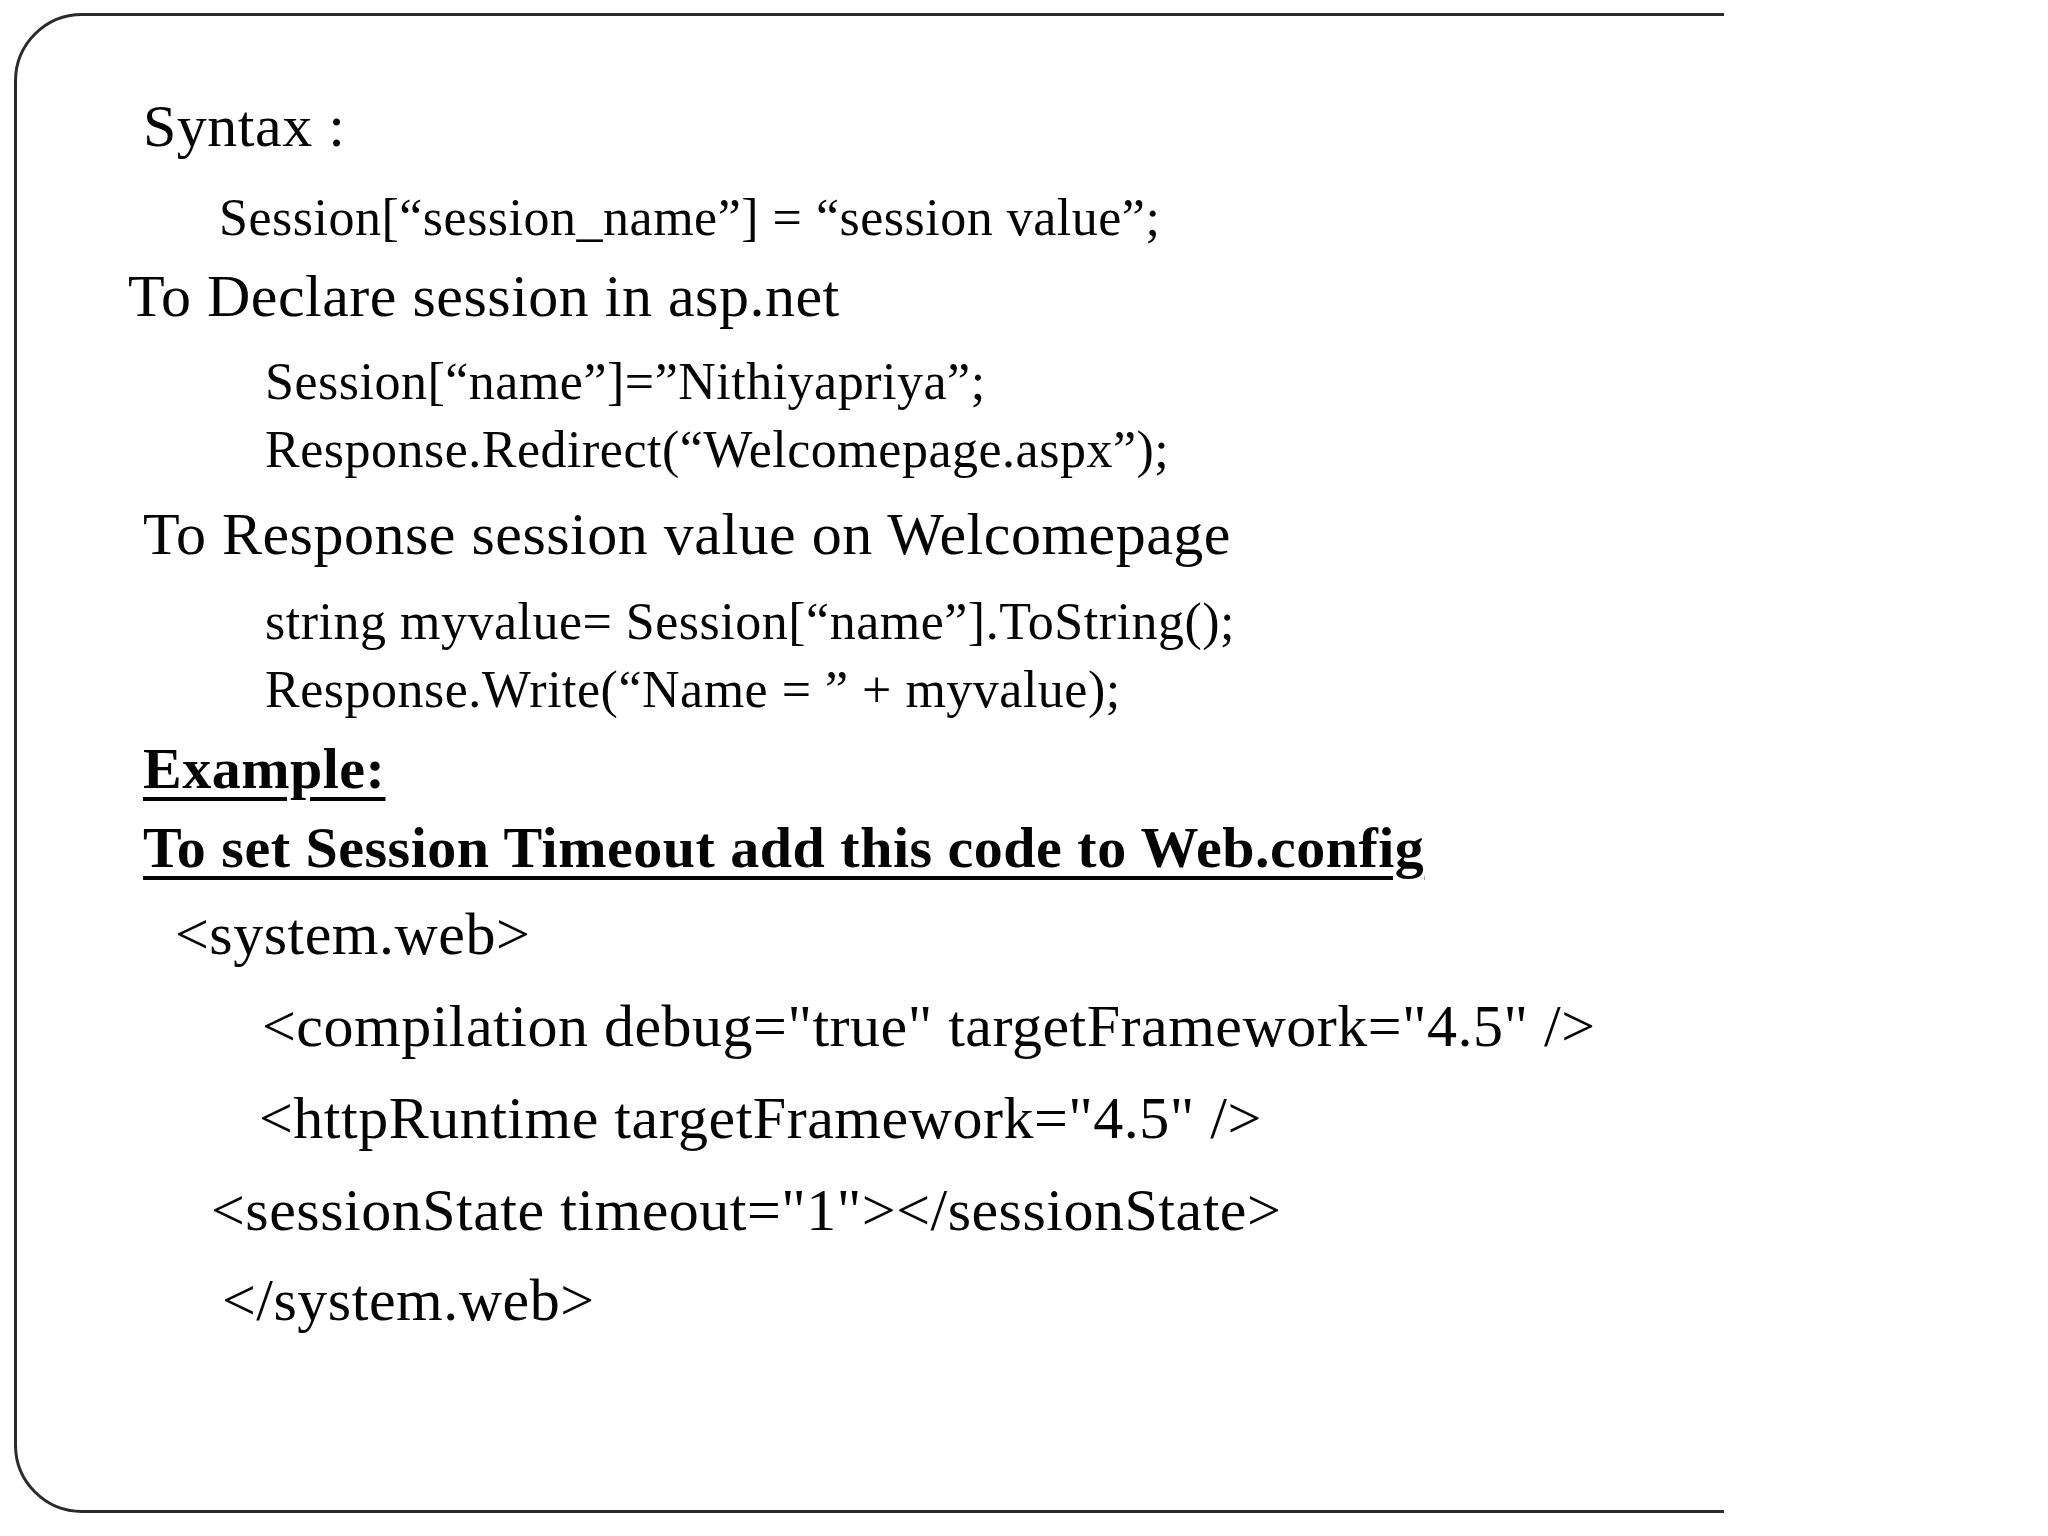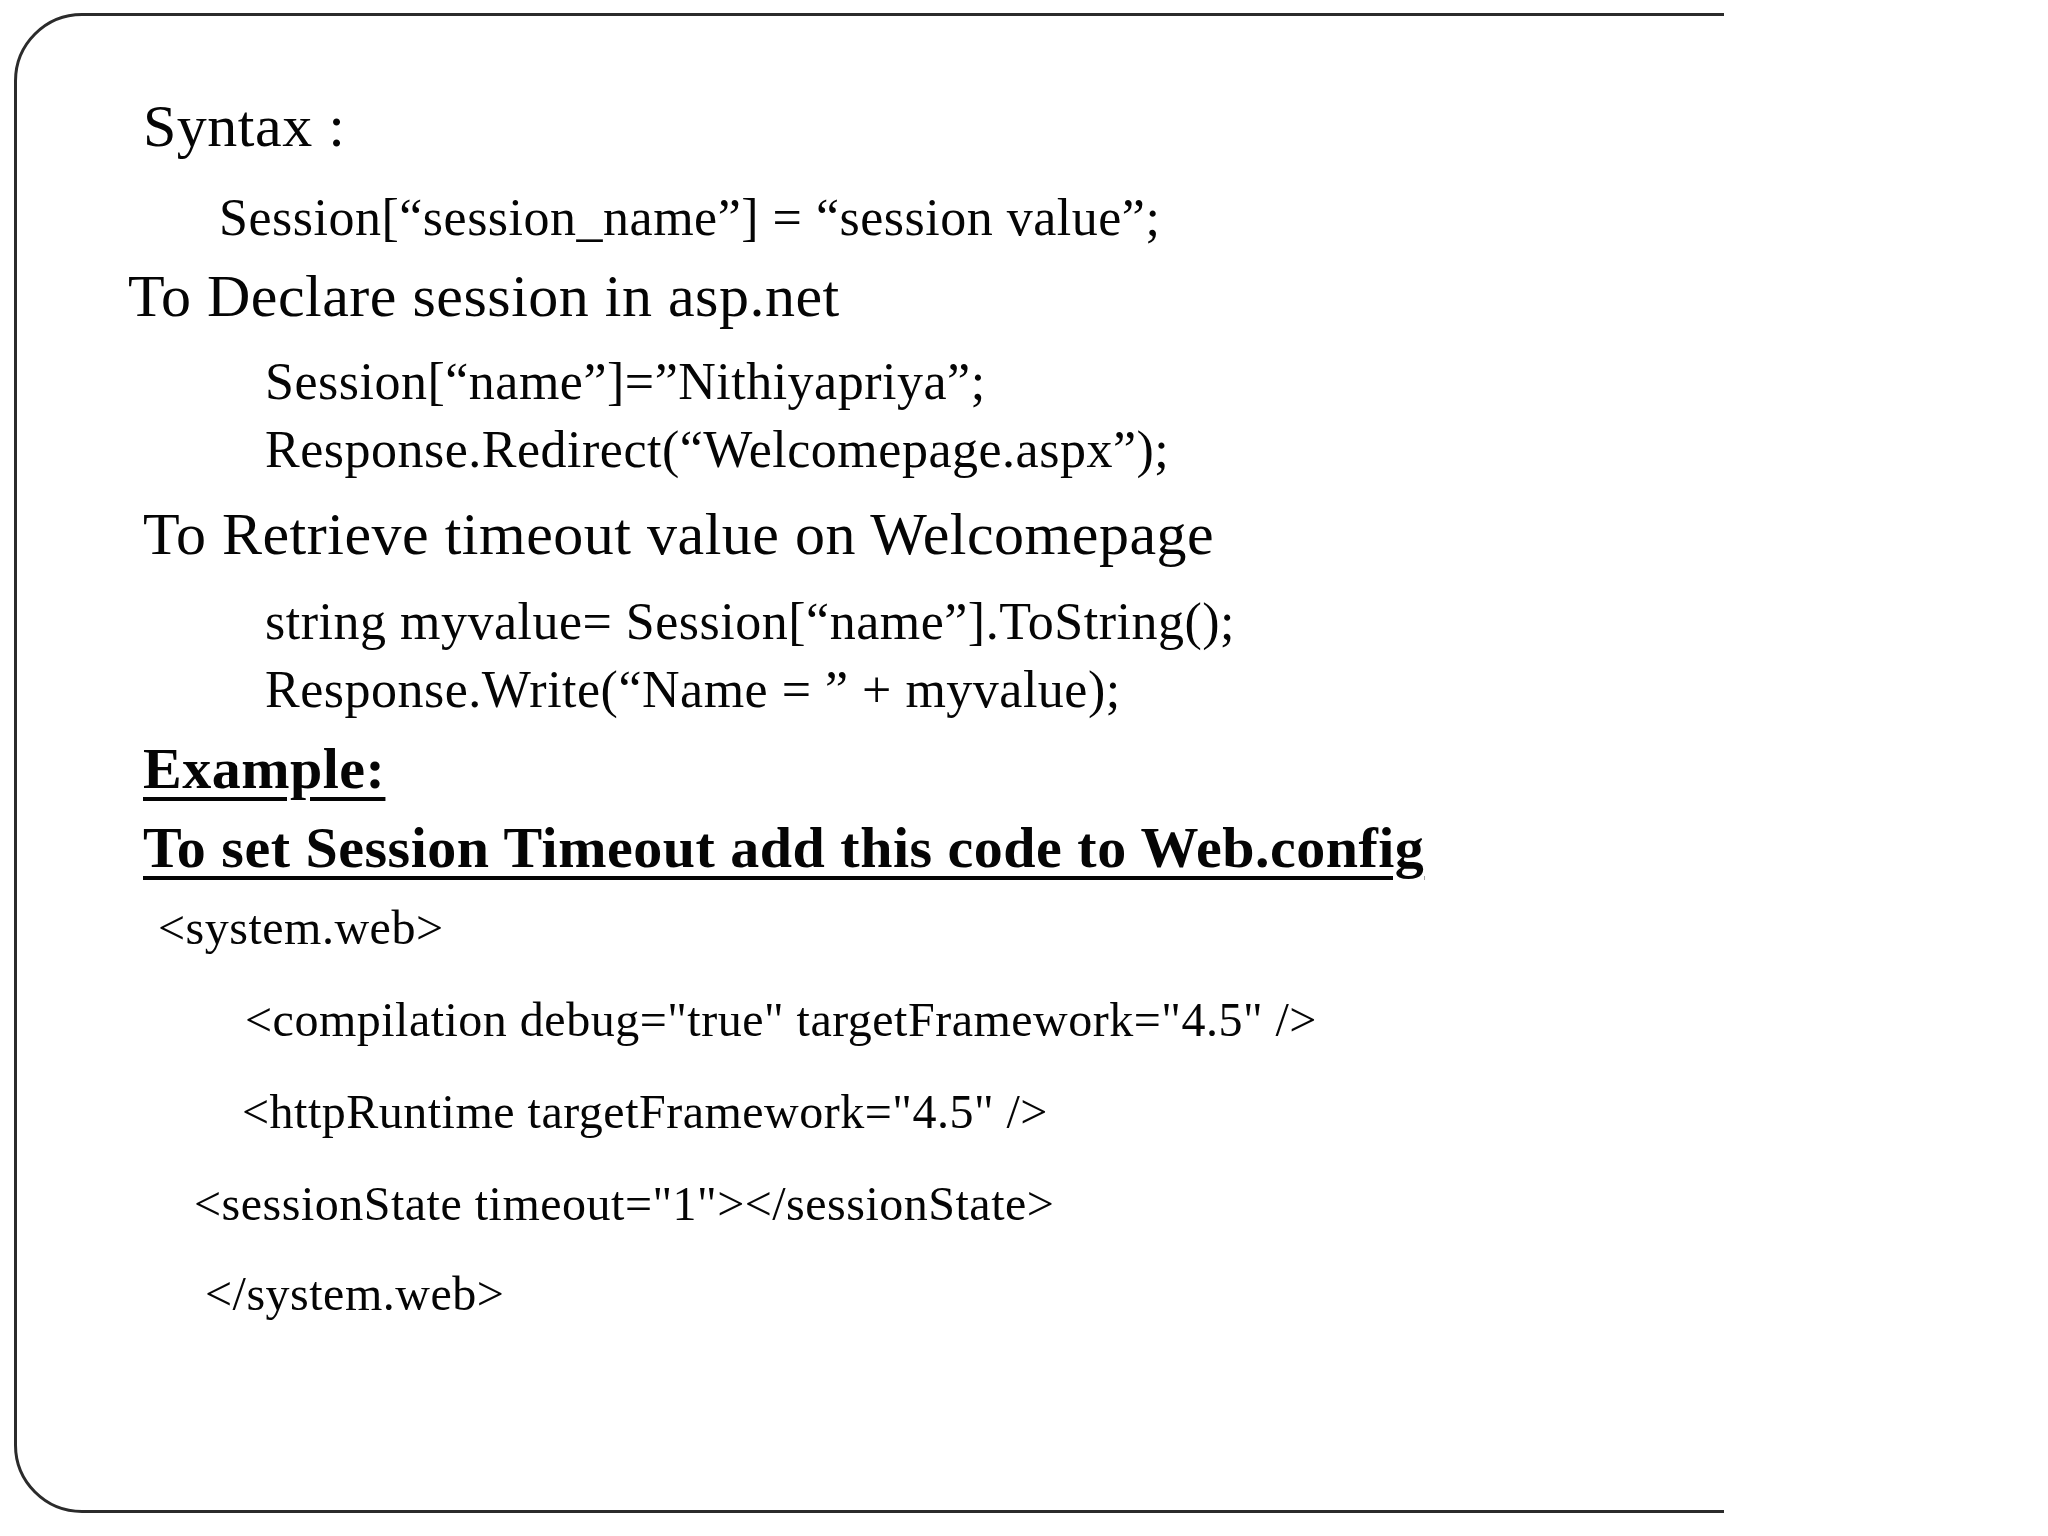--- a/index.html
+++ b/index.html
@@ -28,21 +28,21 @@
     pointer-events: none;
   }
   .line {
     position: absolute;
     white-space: nowrap;
     line-height: 1.15;
     letter-spacing: 0.5px;
   }
   .heading { font-size: 60px; }
   .code    { font-size: 52px; }
-  .xml     { font-size: 48px; }
+  .xml     { font-size: 60px; margin-left: 17px; }
   .bold-underline {
     font-size: 58px;
     font-weight: bold;
     text-decoration: underline;
     text-decoration-thickness: 4px;
     text-underline-offset: 9px;
   }
 
   
   #ln-syntax-heading   { top: 92px;   left: 143px; }
@@ -70,21 +70,21 @@
   <div id="ln-syntax-heading" class="line heading">Syntax :</div>
 
   <div id="ln-syntax-code" class="line code">Session[“session_name”] = “session value”;</div>
 
   <div id="ln-declare-heading" class="line heading">To Declare session in asp.net</div>
 
   <div id="ln-declare-code1" class="line code">Session[“name”]=”Nithiyapriya”;</div>
 
   <div id="ln-declare-code2" class="line code">Response.Redirect(“Welcomepage.aspx”);</div>
 
-  <div id="ln-retrieve-heading" class="line heading">To Retrieve timeout value on Welcomepage</div>
+  <div id="ln-retrieve-heading" class="line heading">To Response session value on Welcomepage</div>
 
   <div id="ln-retrieve-code1" class="line code">string myvalue= Session[“name”].ToString();</div>
 
   <div id="ln-retrieve-code2" class="line code">Response.Write(“Name = ” + myvalue);</div>
 
   <div id="ln-example-label" class="line bold-underline">Example:</div>
 
   <div id="ln-example-subtitle" class="line bold-underline">To set Session Timeout add this code to Web.config</div>
 
   <div id="ln-xml-1" class="line xml">&lt;system.web&gt;</div>

